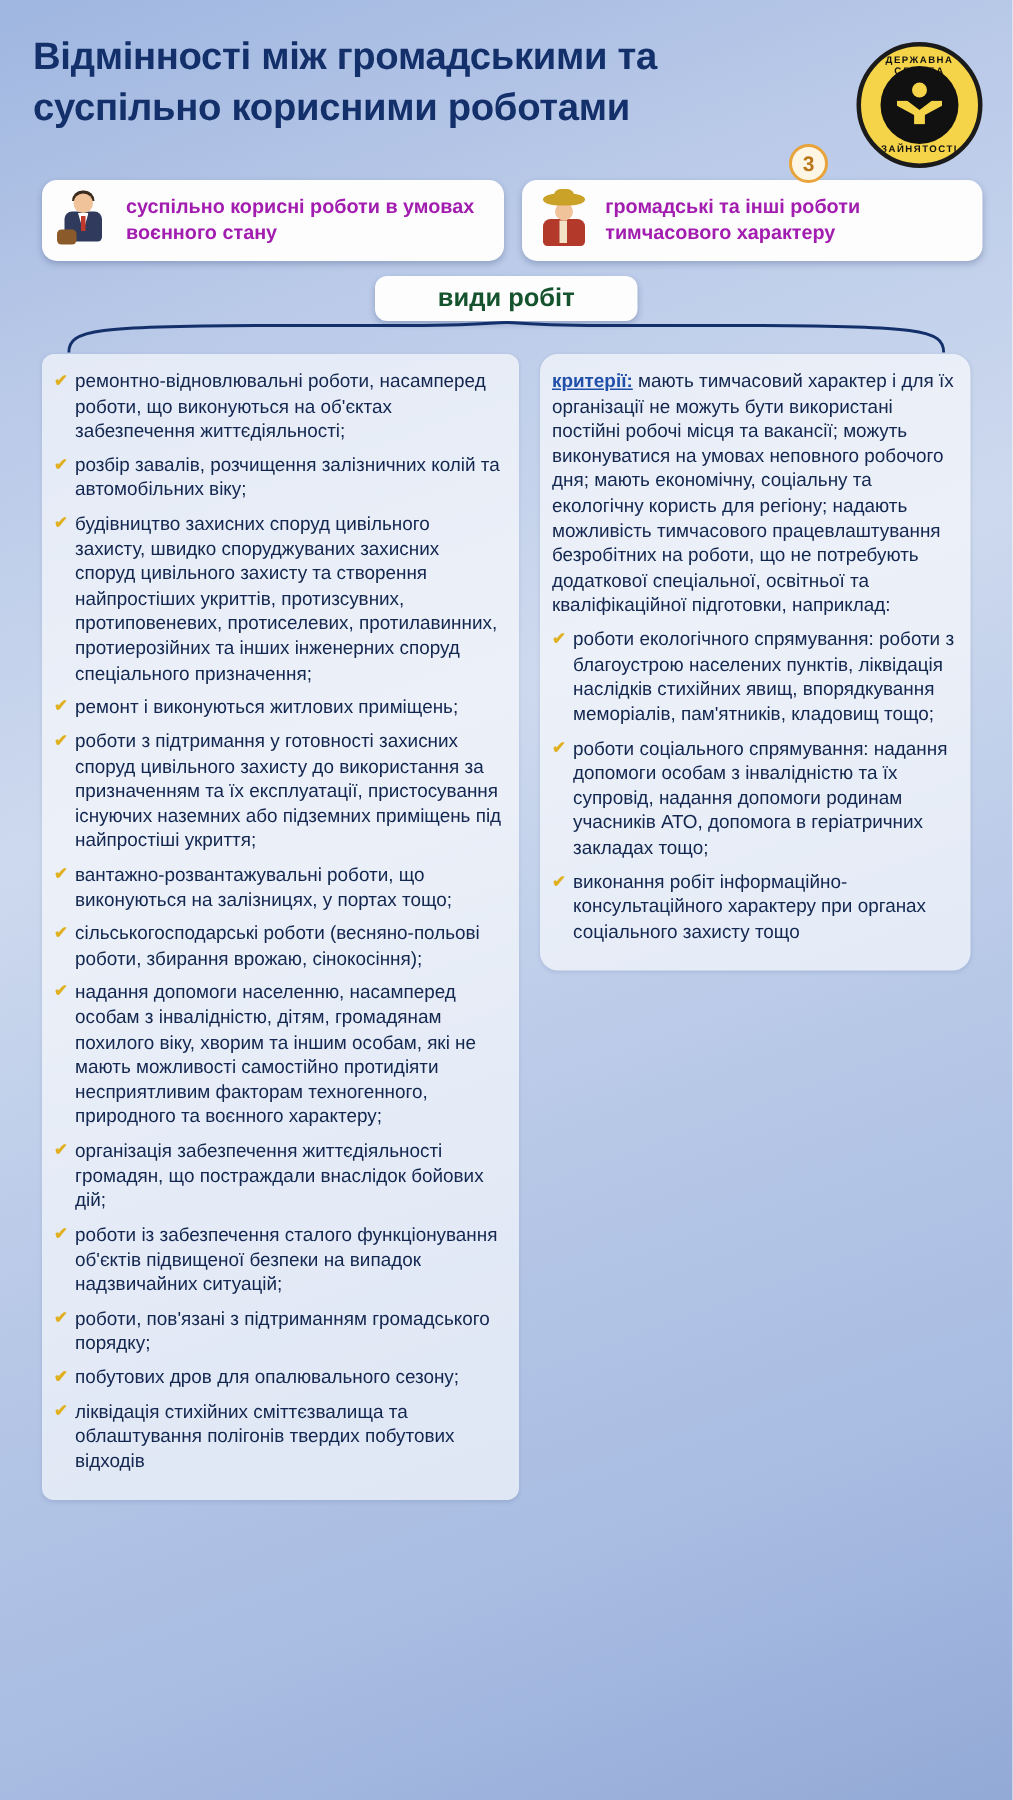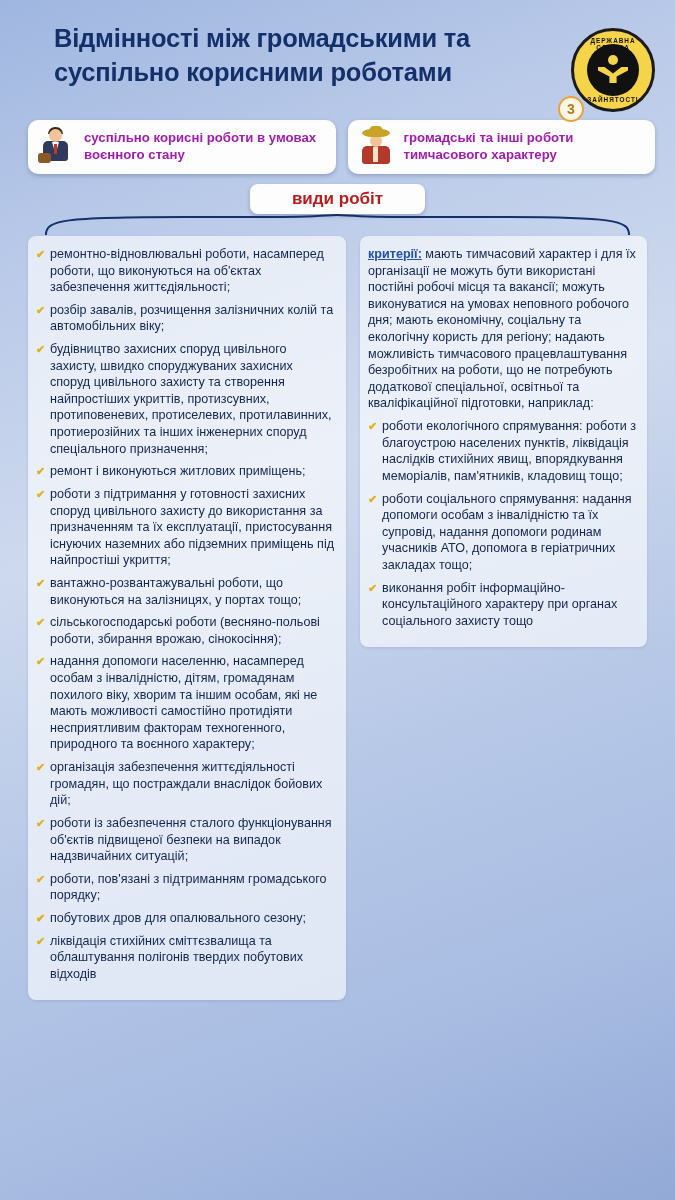--- a/index.html
+++ b/index.html
@@ -17,21 +17,20 @@
   .page {
     position: absolute;
     inset: 0;
     padding: 14px 14px 0 14px;
   }
 
   
   .header {
     position: relative;
     min-height: 92px;
-    margin-left: 32px;
   }
   .title {
     font-size: 25.5px;
     font-weight: bold;
     color: #14306b;
     line-height: 1.33;
     letter-spacing: -0.2px;
     width: 540px;
     margin: 8px 0 0 8px;
   }
@@ -142,21 +141,21 @@
     display: flex; justify-content: center;
     margin-top: 10px;
   }
   .pill {
     background: #fdfdfd;
     border-radius: 8px;
     box-shadow: 0 2px 4px rgba(20,40,90,.25);
     padding: 5px 42px;
     font-size: 17px;
     font-weight: bold;
-    color: #b91c1c;
+    color: #14532d;
     text-align: center;
   }
   .brace {
     position: relative;
     height: 22px;
     margin: 0 30px;
   }
   .brace svg { display: block; width: 100%; height: 22px; }
 
   
@@ -169,21 +168,21 @@
   .col {
     background: rgba(255,255,255,0.62);
     border-radius: 8px;
     padding: 10px 10px 12px 8px;
     font-size: 12.6px;
     line-height: 1.32;
     color: #12264f;
     box-shadow: 0 1px 3px rgba(20,40,90,.12);
   }
   .col-left { flex: 0 0 318px; }
-  .col-right { flex: 1; }
+  .col-right { flex: 1; border-radius: 12px; }
   .item {
     margin-bottom: 6px;
     position: relative;
     padding-left: 14px;
     text-align: left;
   }
   .item .tick {
     position: absolute;
     left: 0; top: 1px;
     color: #e0b020;

